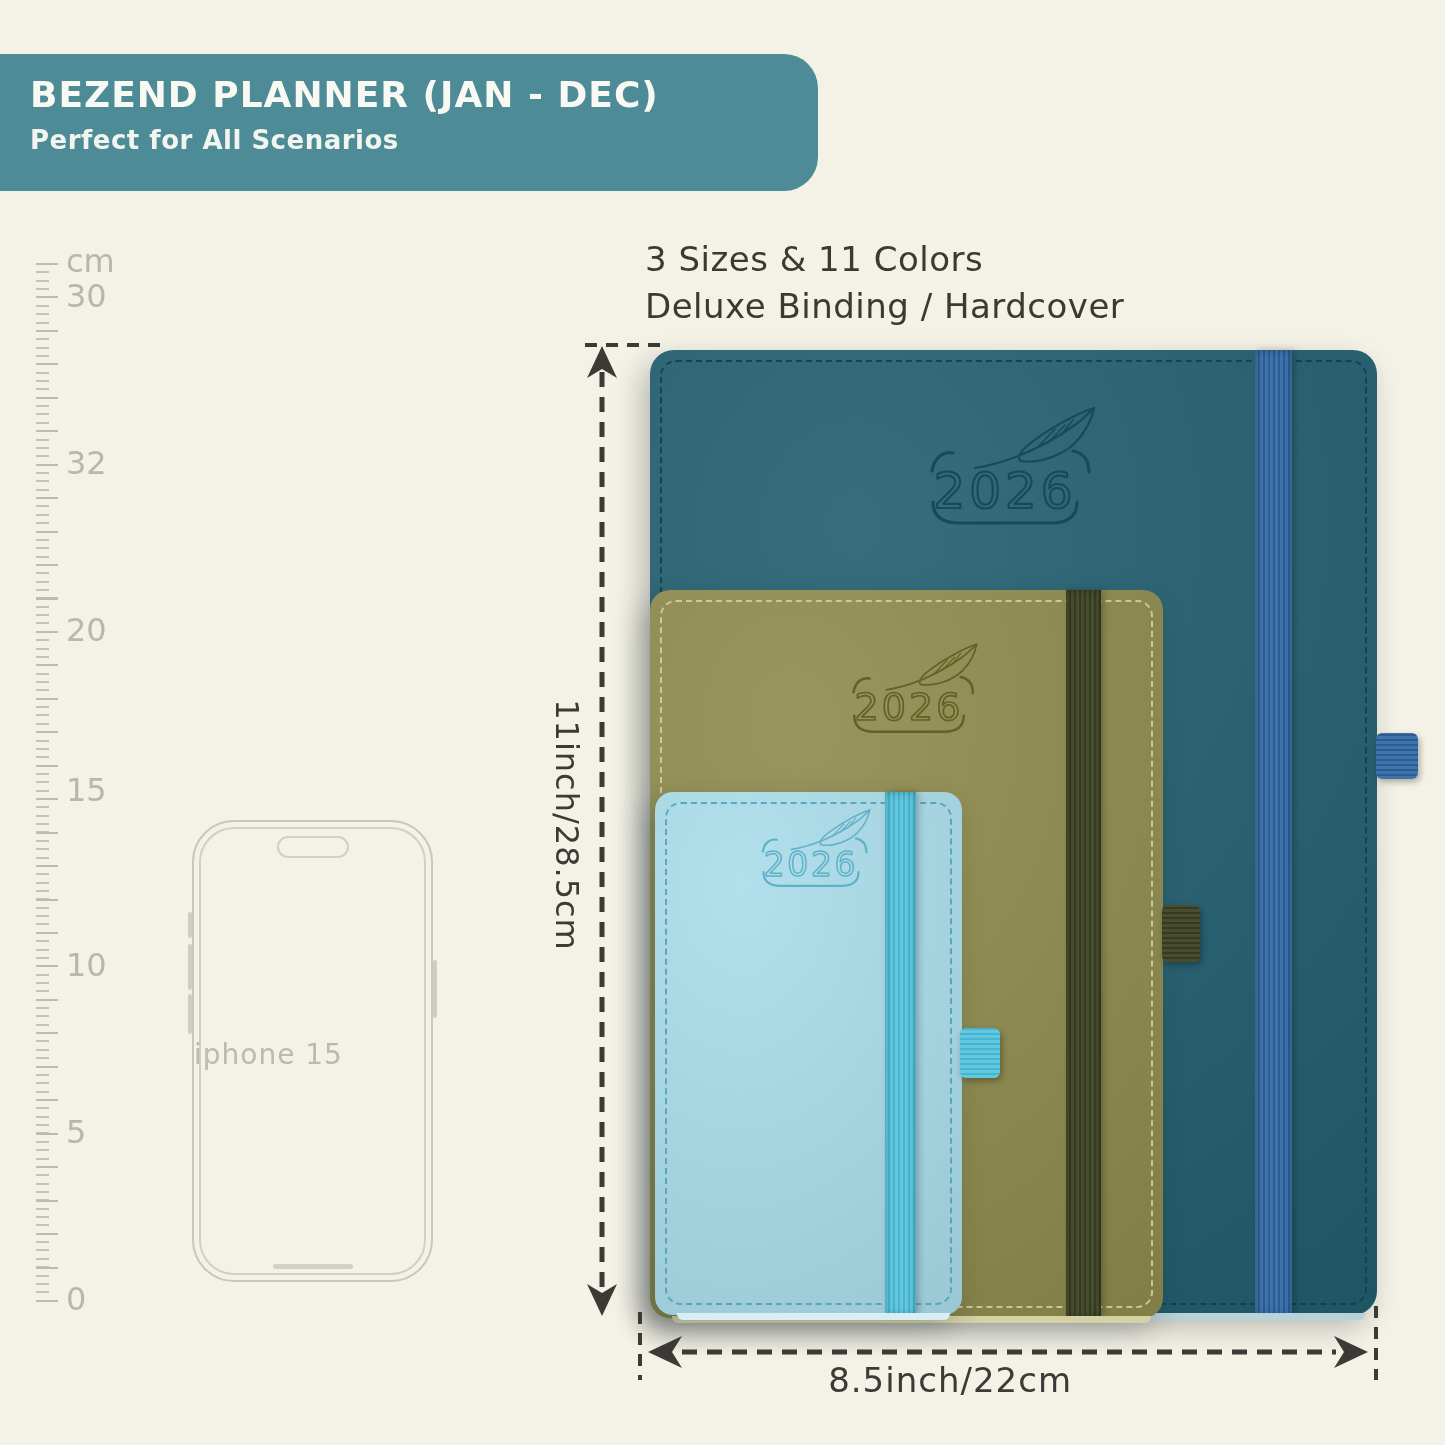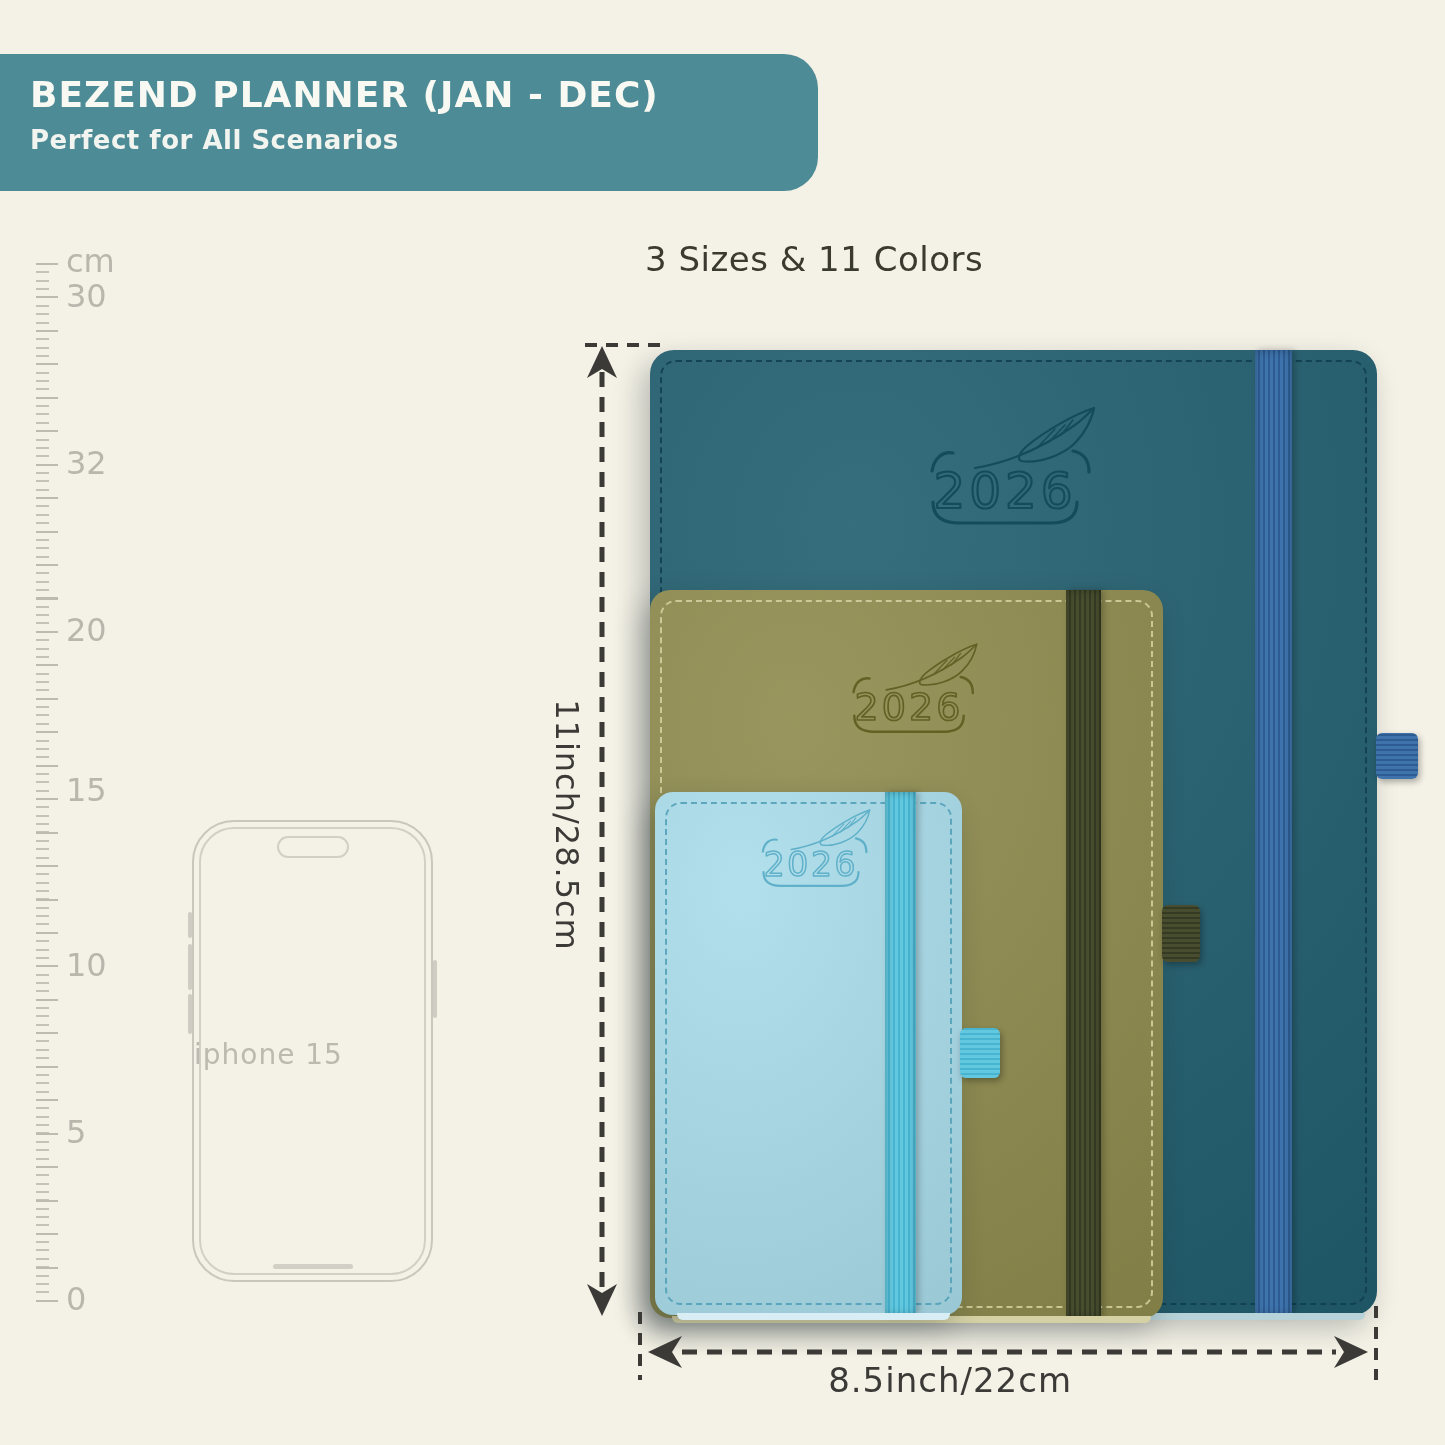--- a/index.html
+++ b/index.html
@@ -103,20 +103,21 @@
 
 <div id="canvas">
 
   <div class="banner">
     <div class="banner-title">BEZEND PLANNER (JAN - DEC)</div>
     <div class="banner-subtitle">Perfect for All Scenarios</div>
   </div>
 
   <div class="headline">
     <div>3 Sizes &amp; 11 Colors</div>
+    <div>Deluxe Binding / Hardcover</div>
   </div>
 
   <div class="ruler">
     <div class="ruler-ticks-sub"></div>
     <div class="ruler-ticks-cm"></div>
     <div class="ruler-label" style="top:-9px">cm</div>
     <div class="ruler-label" style="top:26px">30</div>
     <div class="ruler-label" style="top:193px">32</div>
     <div class="ruler-label" style="top:360px">20</div>
     <div class="ruler-label" style="top:520px">15</div>

